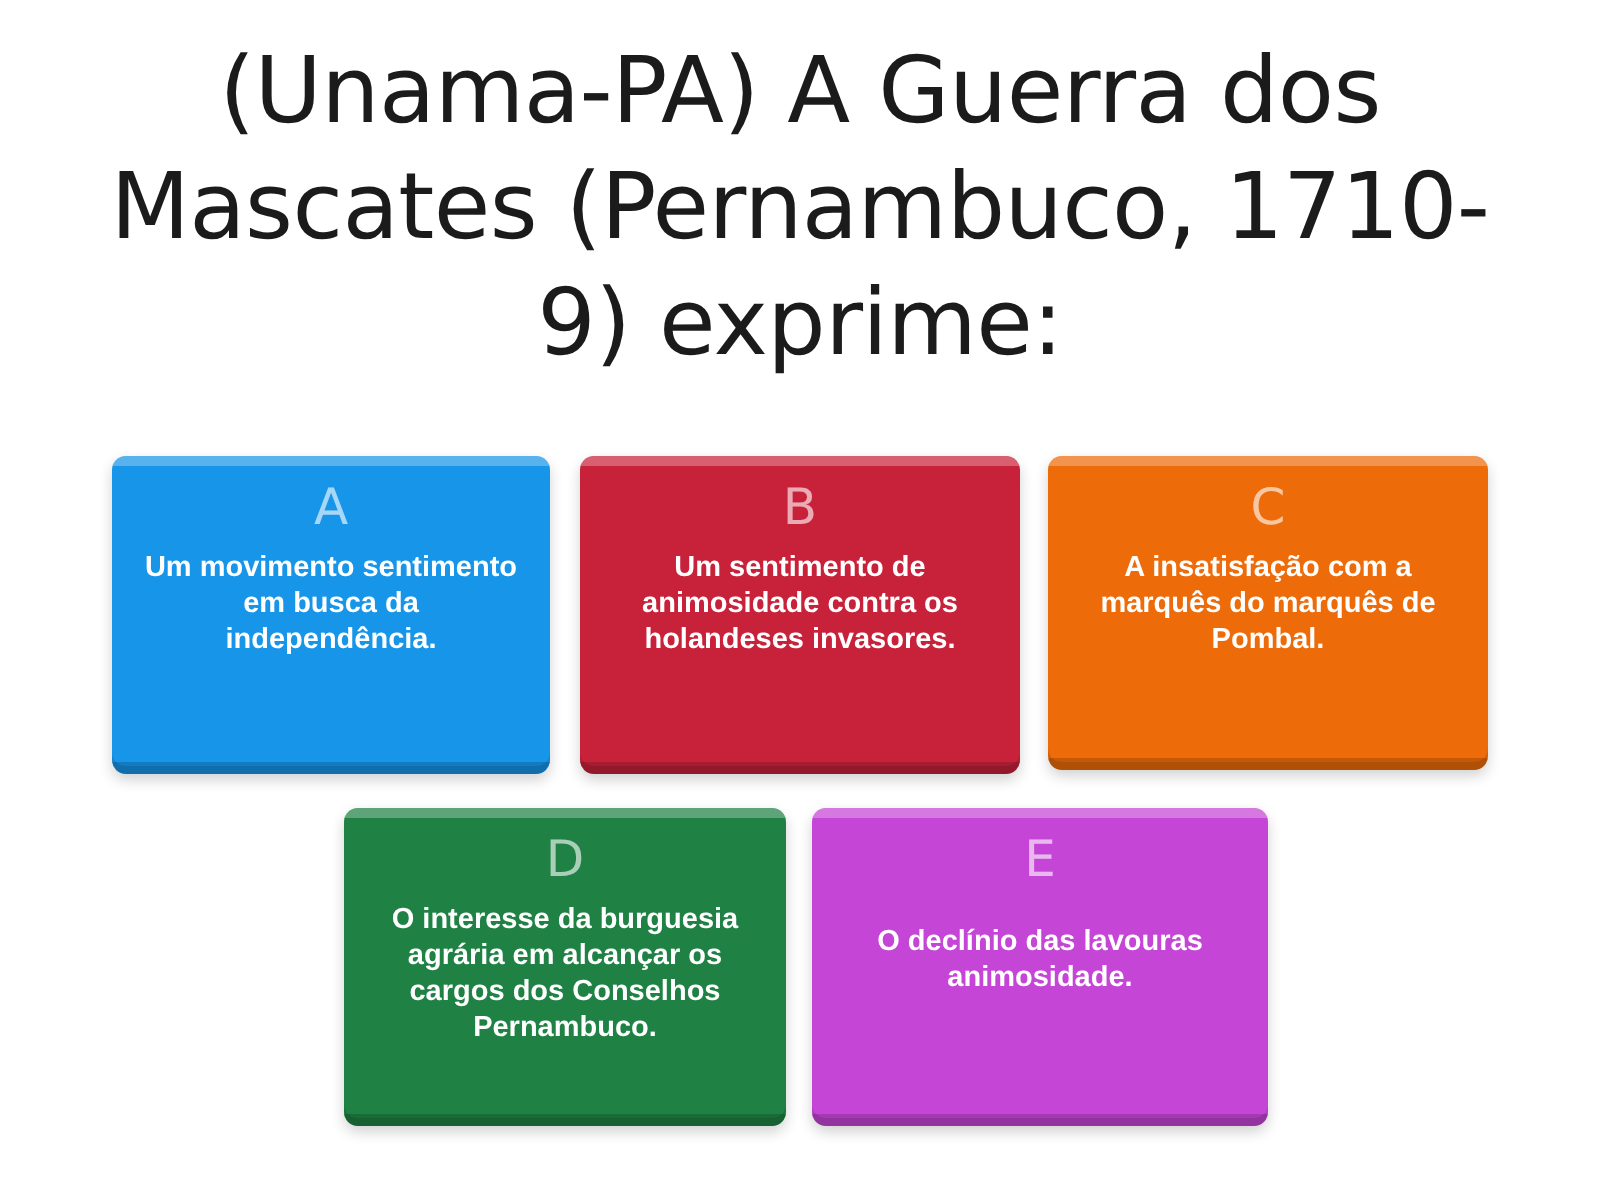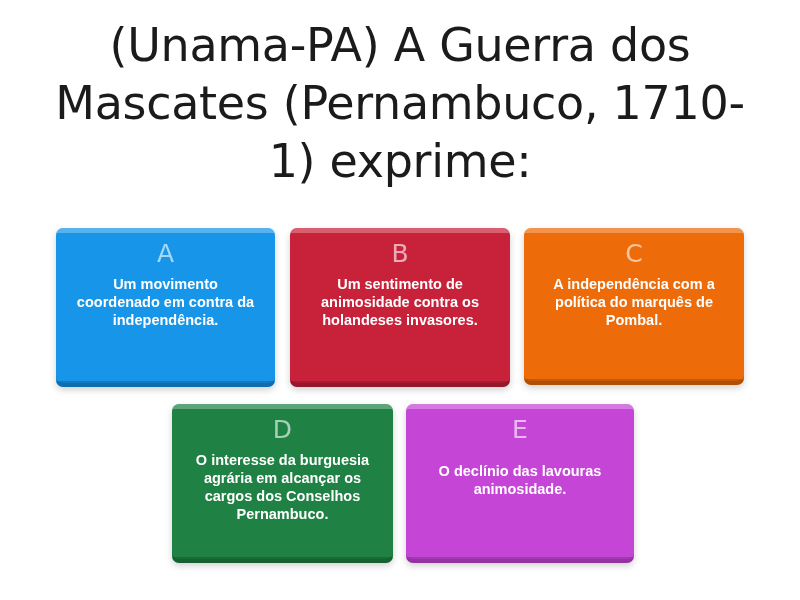--- a/index.html
+++ b/index.html
@@ -142,37 +142,37 @@
   #card-b .card-text { margin-top: 3px; }
   #card-c .card-text { margin-top: 3px; }
   #card-d .card-text { margin-top: 3px; }
   #card-e .card-text { margin-top: 14px; }
 </style>
 </head>
 <body>
 
 <div class="quiz-root" style="background: rgb(255, 255, 255);">
 
-  <div class="question-title" style="color: rgb(27, 27, 27);">(Unama-PA) A Guerra dos Mascates (Pernambuco, 1710-1) exprime:</div>
+  <div class="question-title" style="color: rgb(27, 27, 27);">(Unama-PA) A Guerra dos Mascates (Pernambuco, 1710-9) exprime:</div>
 
   <div class="answers-area">
 
     <div class="answer-card" id="card-a" style="background: rgb(23, 149, 232);">
       <div class="card-letter">A</div>
-      <div class="card-text">Um movimento coordenado em contra da independência.</div>
+      <div class="card-text">Um movimento sentimento em busca da independência.</div>
     </div>
 
     <div class="answer-card" id="card-b" style="background: rgb(200, 34, 58);">
       <div class="card-letter">B</div>
       <div class="card-text">Um sentimento de animosidade contra os holandeses invasores.</div>
     </div>
 
     <div class="answer-card" id="card-c" style="background: rgb(237, 107, 9);">
       <div class="card-letter">C</div>
-      <div class="card-text">A independência com a política do marquês de Pombal.</div>
+      <div class="card-text">A insatisfação com a marquês do marquês de Pombal.</div>
     </div>
 
     <div class="answer-card" id="card-d" style="background: rgb(31, 130, 68);">
       <div class="card-letter">D</div>
       <div class="card-text">O interesse da burguesia agrária em alcançar os cargos dos Conselhos Pernambuco.</div>
     </div>
 
     <div class="answer-card" id="card-e" style="background: rgb(197, 70, 214);">
       <div class="card-letter">E</div>
       <div class="card-text">O declínio das lavouras animosidade.</div>

